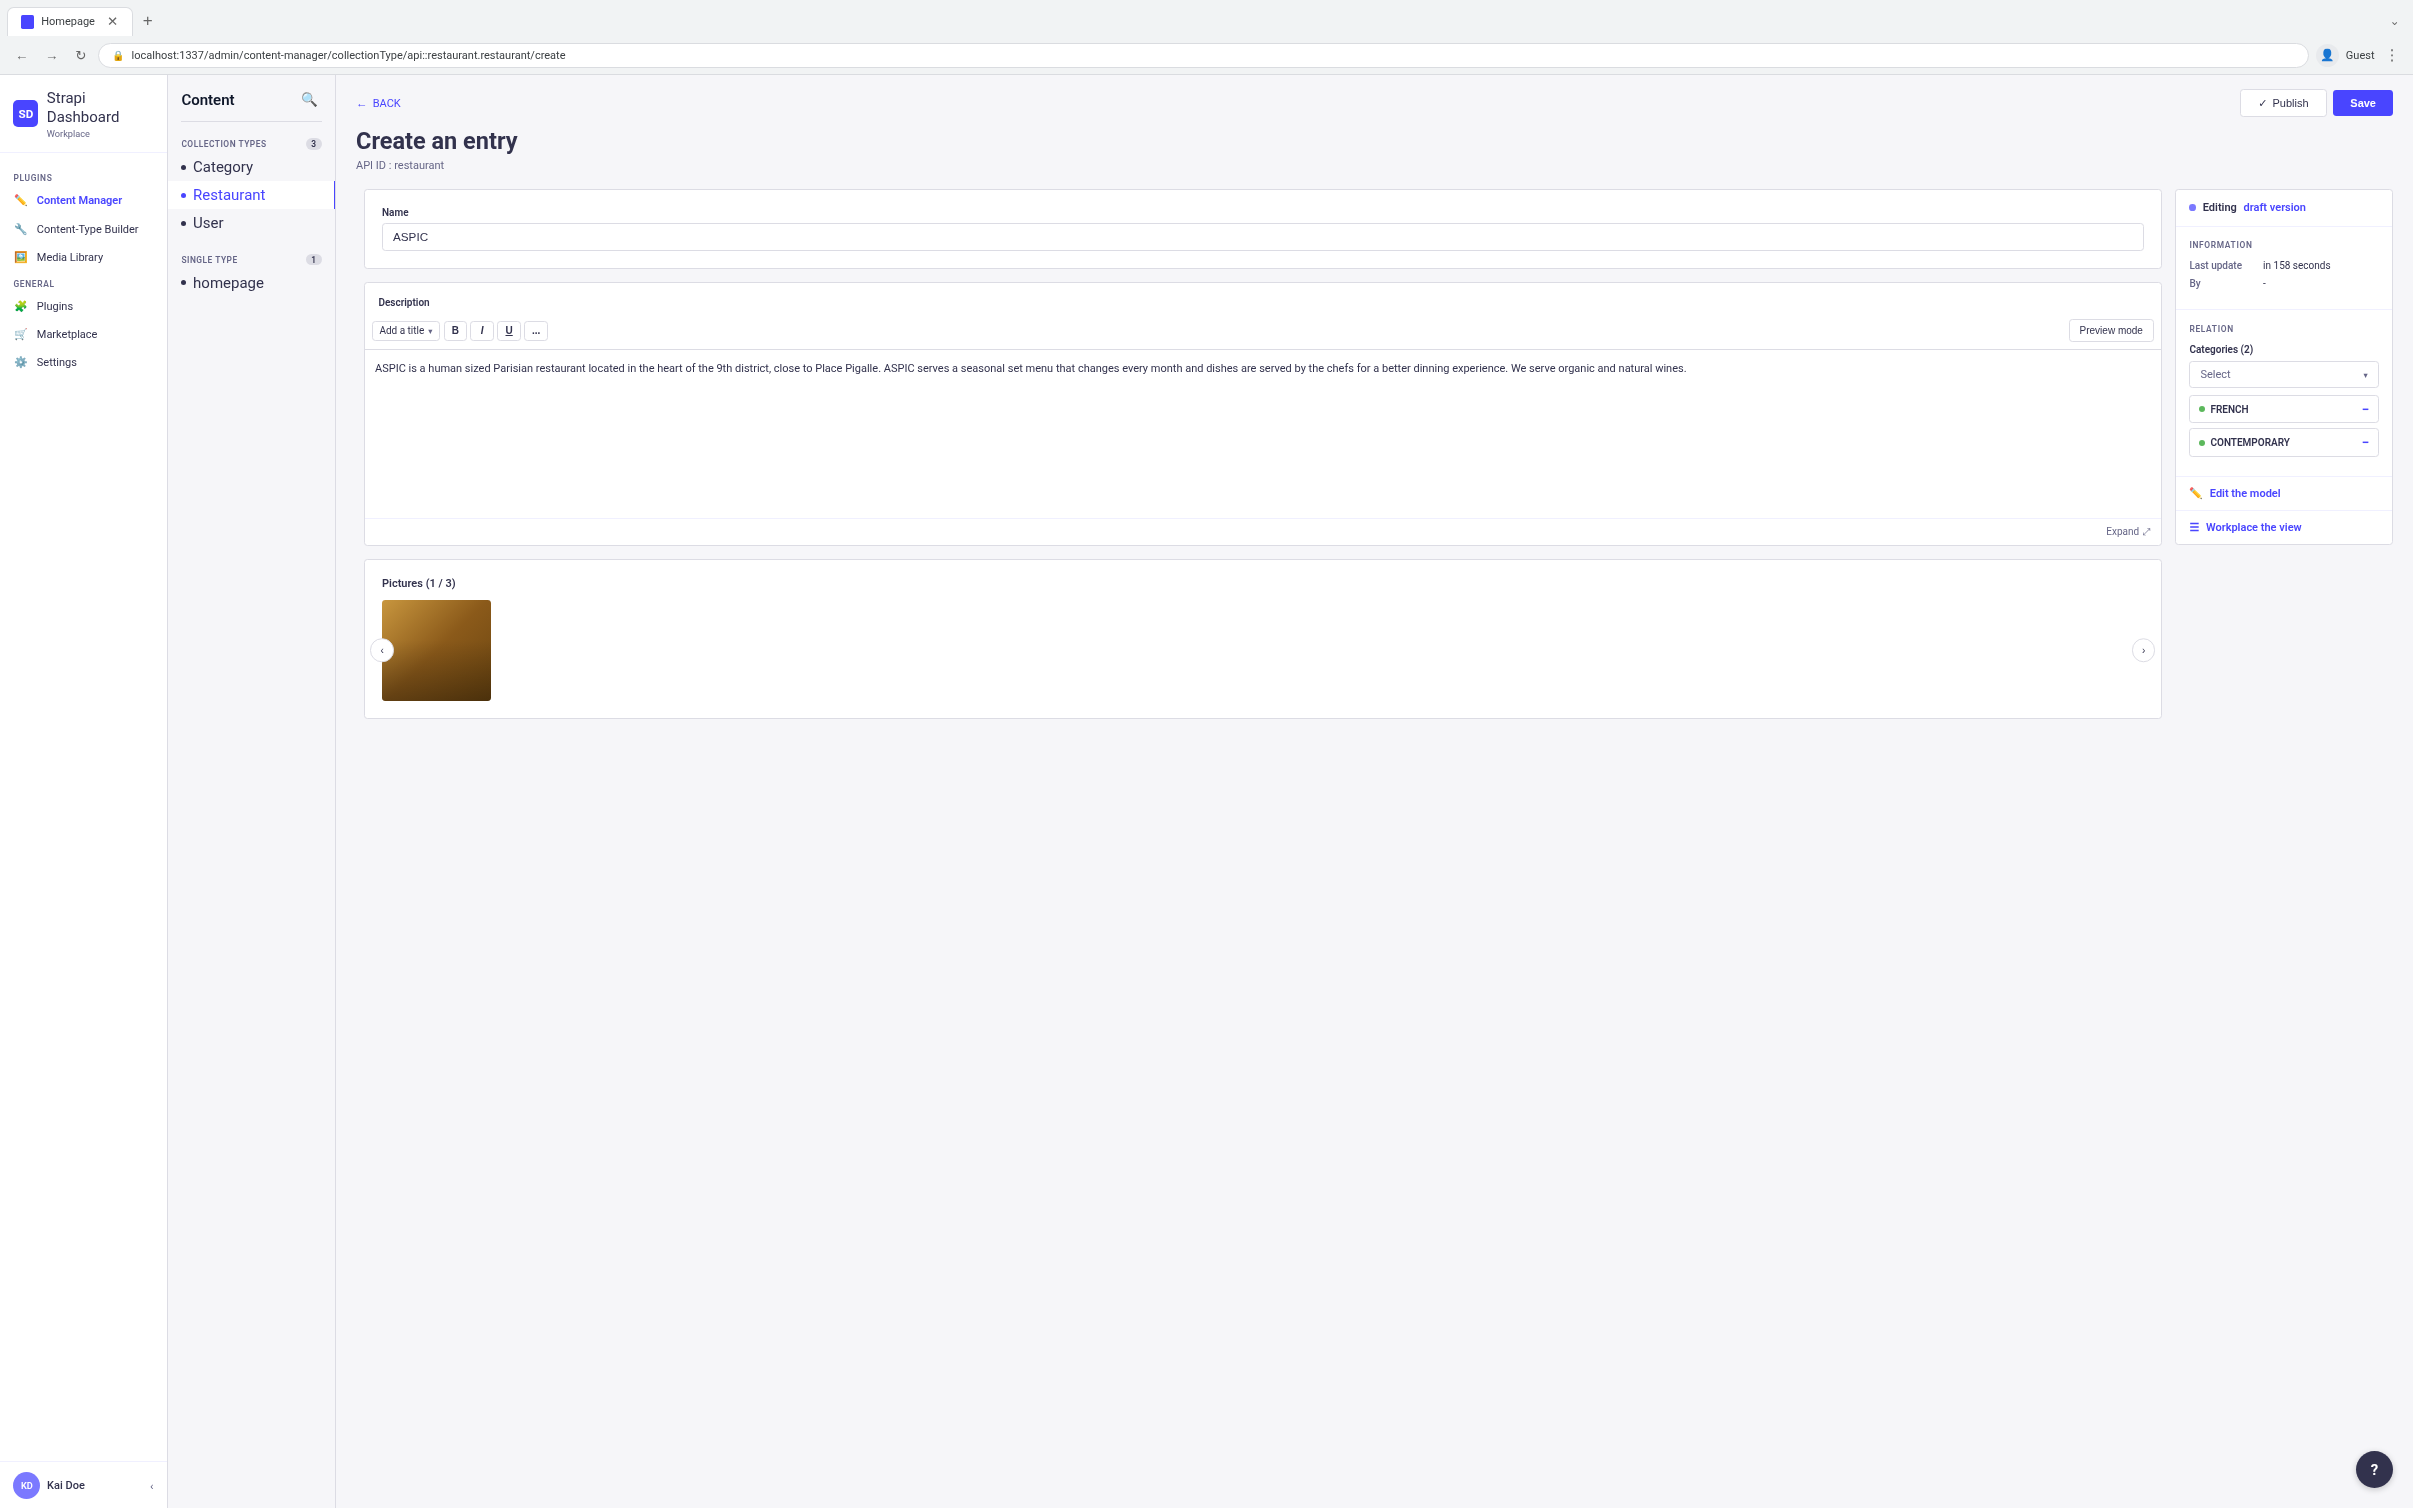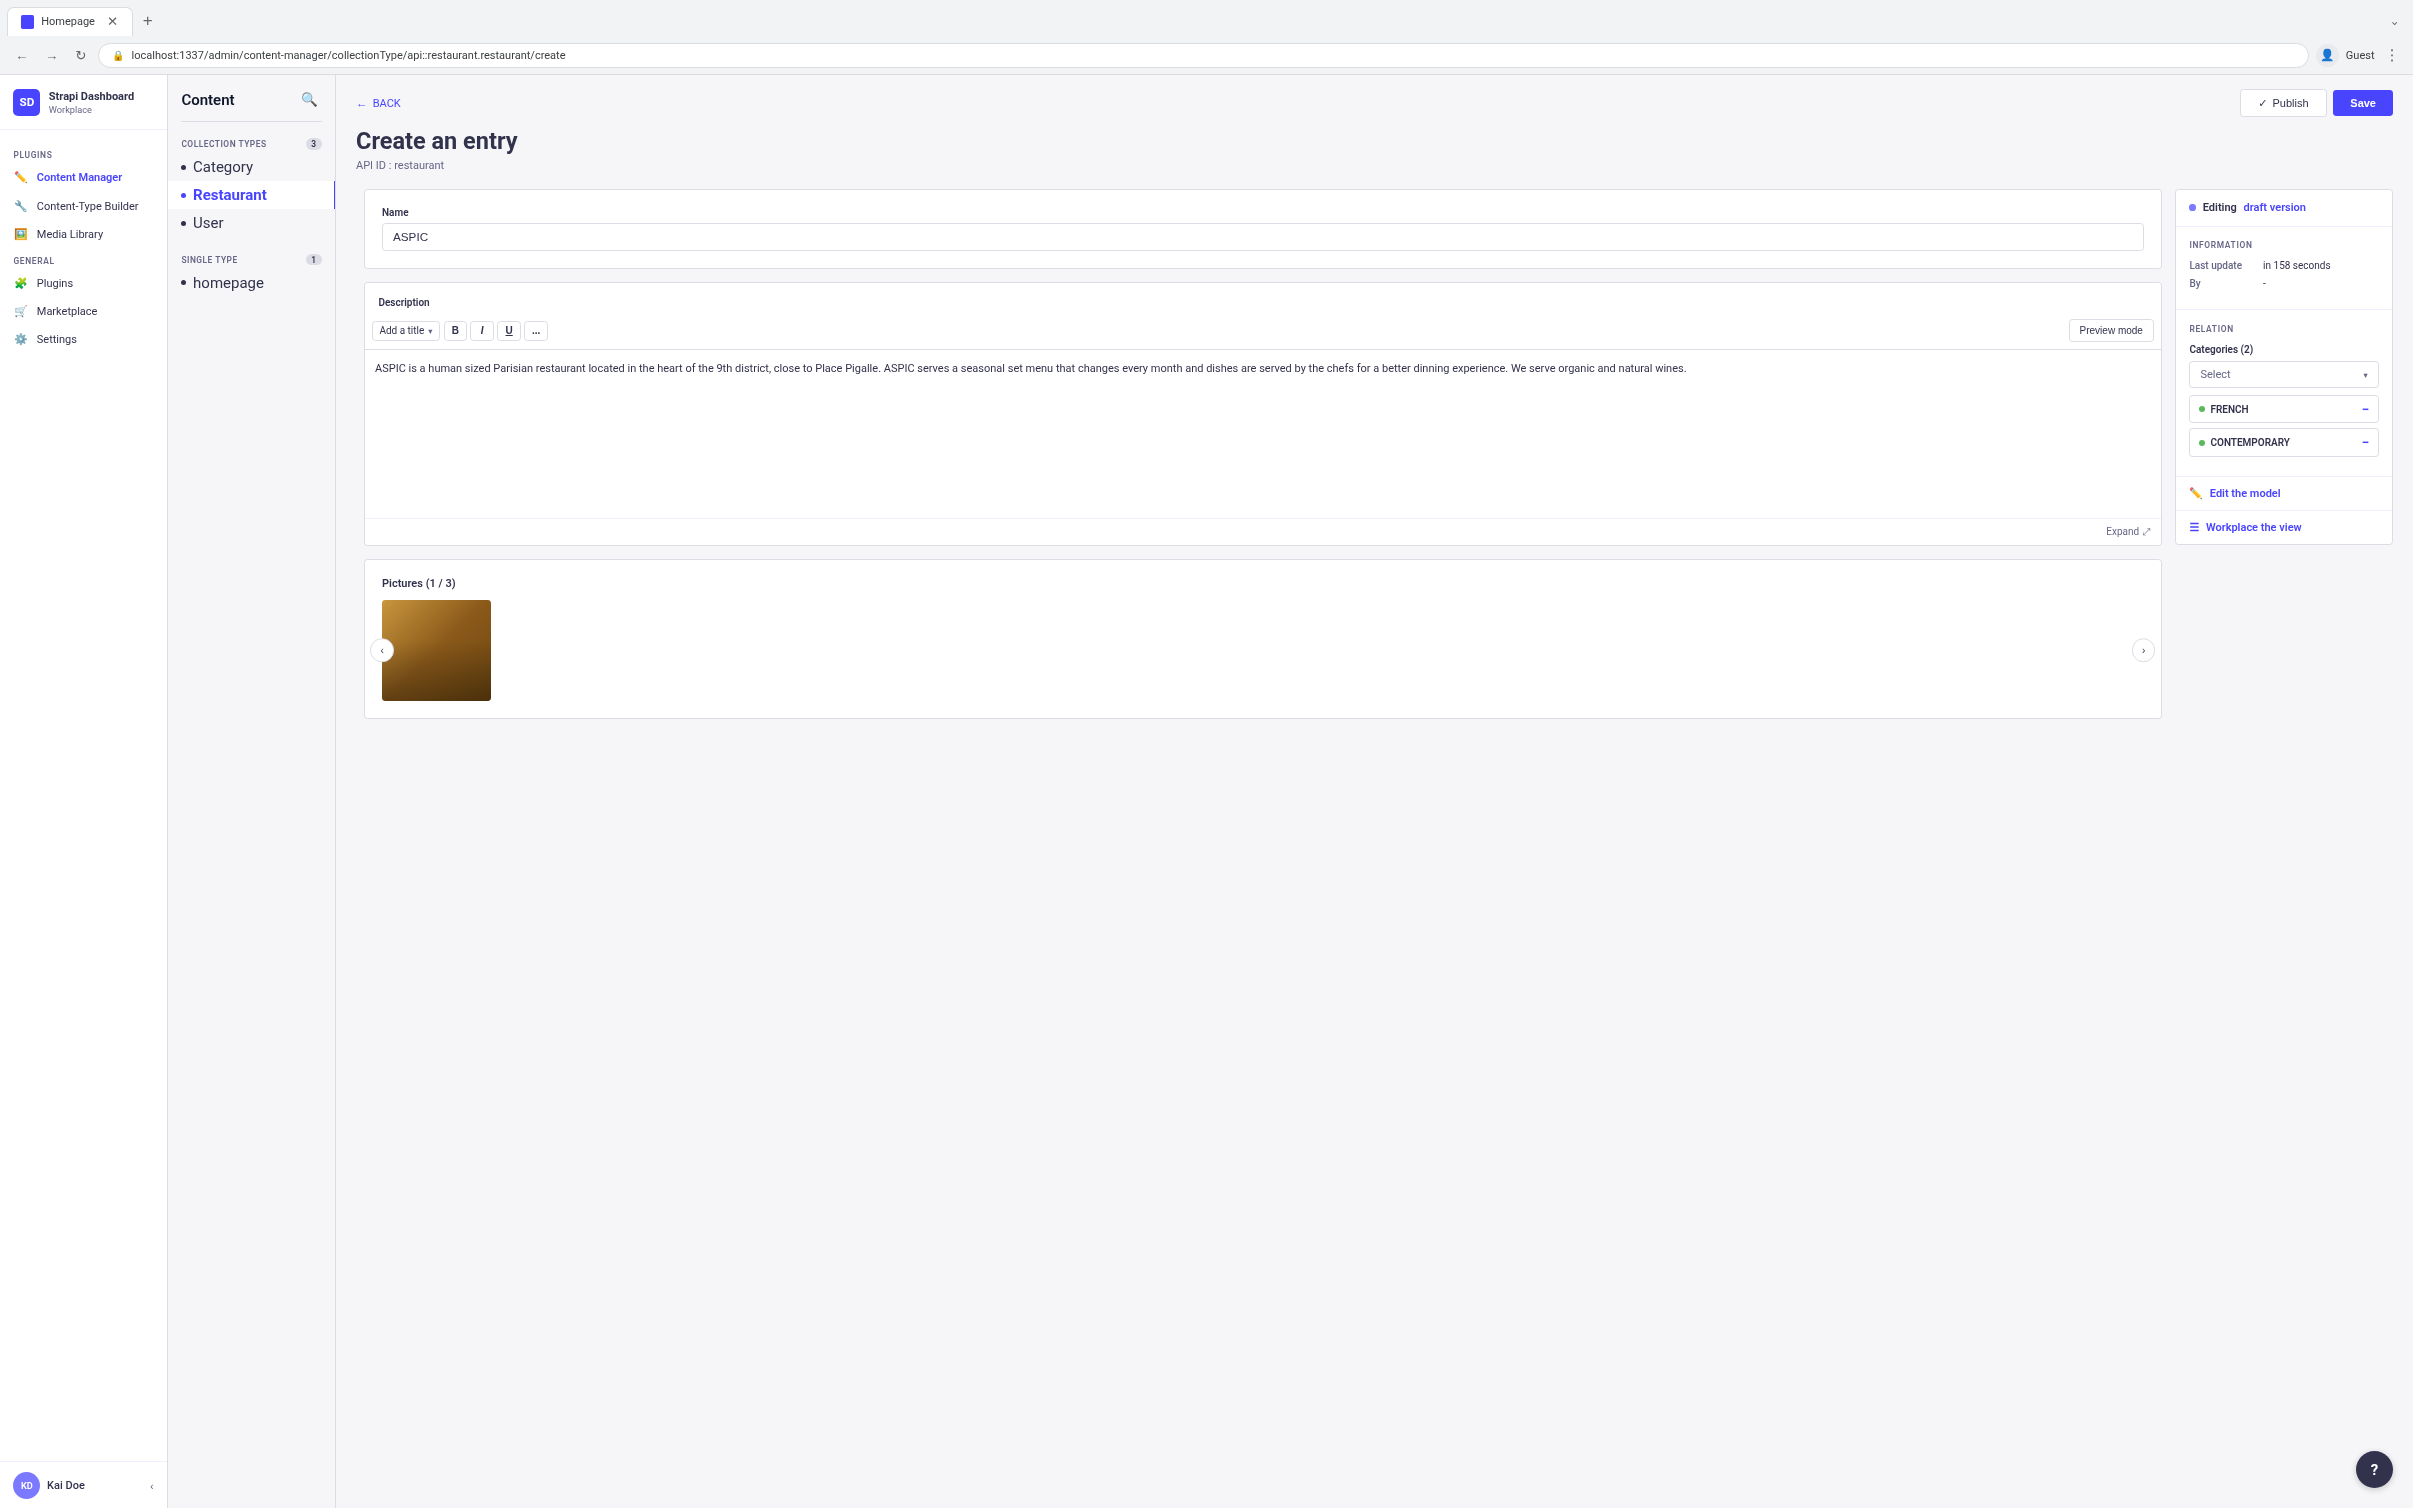--- a/index.html
+++ b/index.html
@@ -19,42 +19,42 @@
     .browser-profile { width: 23.5px; height: 23.5px; border-radius: 50%; background: #e8eaed; display: flex; align-items: center; justify-content: center; color: #666; cursor: pointer; }
     .browser-menu { color: #666; cursor: pointer; font-size: 15px; padding: 3.4px; }
 
     
     .app-layout { display: flex; height: calc(100vh - 74px); }
 
     
     .sidebar { width: 168px; background: white; border-right: 0.8px solid #dcdce4; display: flex; flex-direction: column; flex-shrink: 0; }
     .sidebar-logo { padding: 13.4px; display: flex; align-items: center; gap: 8.4px; border-bottom: 0.8px solid #f0f0ff; }
     .sidebar-logo-icon { width: 27px; height: 27px; background: #4945ff; border-radius: 5px; display: flex; align-items: center; justify-content: center; color: white; font-weight: bold; font-size: 11.7px; }
-    .sidebar-logo-text { font-size: 11px; font-weight: 700; color: #32324d; line-height: 1.3; }
+    .sidebar-logo-text { font-size: 15px; font-weight: 400; color: #32324d; line-height: 1.3; }
     .sidebar-logo-sub { font-size: 9.2px; color: #666687; }
     .sidebar-nav { flex: 1; padding: 13.4px 0; overflow-y: auto; }
     .sidebar-section-label { font-size: 8.4px; font-weight: 600; color: #666687; letter-spacing: 0.08em; padding: 6.7px 13.4px 3.4px; text-transform: uppercase; }
     .sidebar-item { display: flex; align-items: center; gap: 8.4px; padding: 6.7px 13.4px; cursor: pointer; color: #32324d; font-size: 11px; border-radius: 0; transition: background 0.15s; }
     .sidebar-item.active { color: #4945ff; font-weight: 600; }
     .sidebar-item .sidebar-icon { width: 15px; height: 15px; display: flex; align-items: center; justify-content: center; color: inherit; }
     .sidebar-footer { padding: 10px 13.4px; border-top: 0.8px solid #f0f0ff; display: flex; align-items: center; gap: 6.7px; }
     .sidebar-avatar { width: 27px; height: 27px; border-radius: 50%; background: #7b79ff; display: flex; align-items: center; justify-content: center; color: white; font-size: 9.2px; font-weight: 600; flex-shrink: 0; }
     .sidebar-user-name { font-size: 11px; color: #32324d; font-weight: 500; }
     .sidebar-collapse { margin-left: auto; cursor: pointer; color: #666687; }
 
     
     .content-panel { width: 168px; background: #f6f6f9; border-right: 0.8px solid #dcdce4; padding: 13.4px 0; flex-shrink: 0; }
     .content-panel-header { display: flex; align-items: center; justify-content: space-between; padding: 0 13.4px 10px; }
     .content-panel-title { font-size: 15px; font-weight: 600; color: #0f172a; }
     .content-panel-search { background: none; border: none; cursor: pointer; color: #666687; font-size: 13.4px; padding: 3.4px; }
     .content-panel-divider { height: 0.8px; background: #dcdce4; margin: 0 13.4px 10px; }
     .content-section-label { font-size: 8.4px; font-weight: 600; color: #666687; letter-spacing: 0.06em; padding: 6.7px 13.4px 3.4px; text-transform: uppercase; display: flex; align-items: center; justify-content: space-between; }
     .content-section-badge { background: #dcdce4; color: #32324d; font-size: 8.4px; padding: 0.8px 5px; border-radius: 8.4px; }
     .content-item { display: flex; align-items: center; gap: 6.7px; padding: 5px 13.4px; cursor: pointer; color: #32324d; font-size: 15px; }
-    .content-item.active { color: #4945ff; font-weight: 700; border-right: 1.7px solid #4945ff; background: white; }
+    .content-item.active { color: #4945ff; font-weight: 400; border-right: 1.7px solid #4945ff; background: white; }
     .content-item-dot { width: 5px; height: 5px; border-radius: 50%; background: currentColor; flex-shrink: 0; }
 
     
     .main-area { flex: 1; overflow-y: auto; background: #f6f6f9; }
     .main-header { display: flex; align-items: center; justify-content: space-between; padding: 13.4px 20px 10px; }
     .back-link { display: flex; align-items: center; gap: 5px; color: #4945ff; font-size: 11px; cursor: pointer; text-decoration: none; }
     .back-arrow { font-size: 11.7px; }
     .header-actions { display: flex; align-items: center; gap: 6.7px; }
     .btn-publish { display: flex; align-items: center; gap: 5px; padding: 6.7px 17px; background: white; border: 0.8px solid #dcdce4; border-radius: 3.4px; color: #32324d; font-size: 11px; font-weight: 500; cursor: pointer; }
     .btn-save { padding: 6.7px 17px; background: #4945ff; border: none; border-radius: 3.4px; color: white; font-size: 11px; font-weight: 600; cursor: pointer; }

